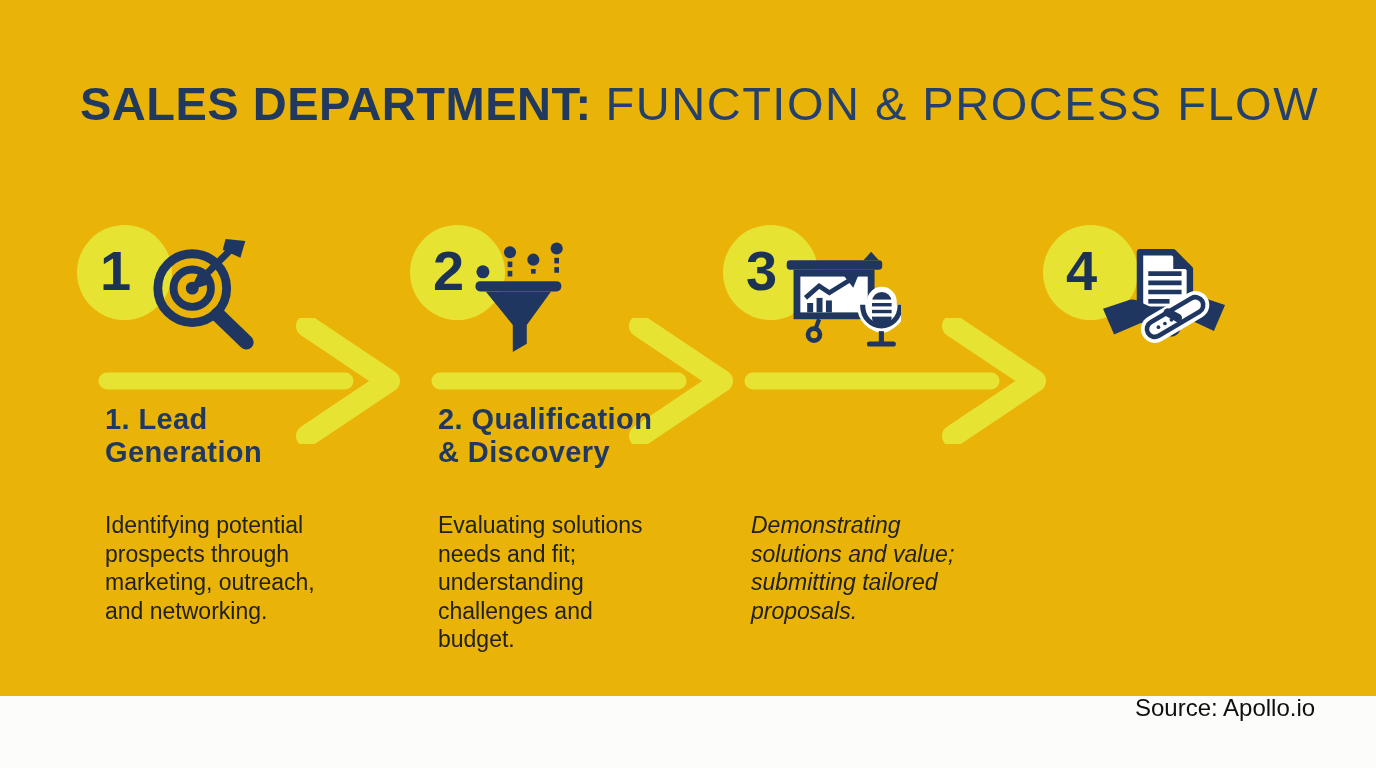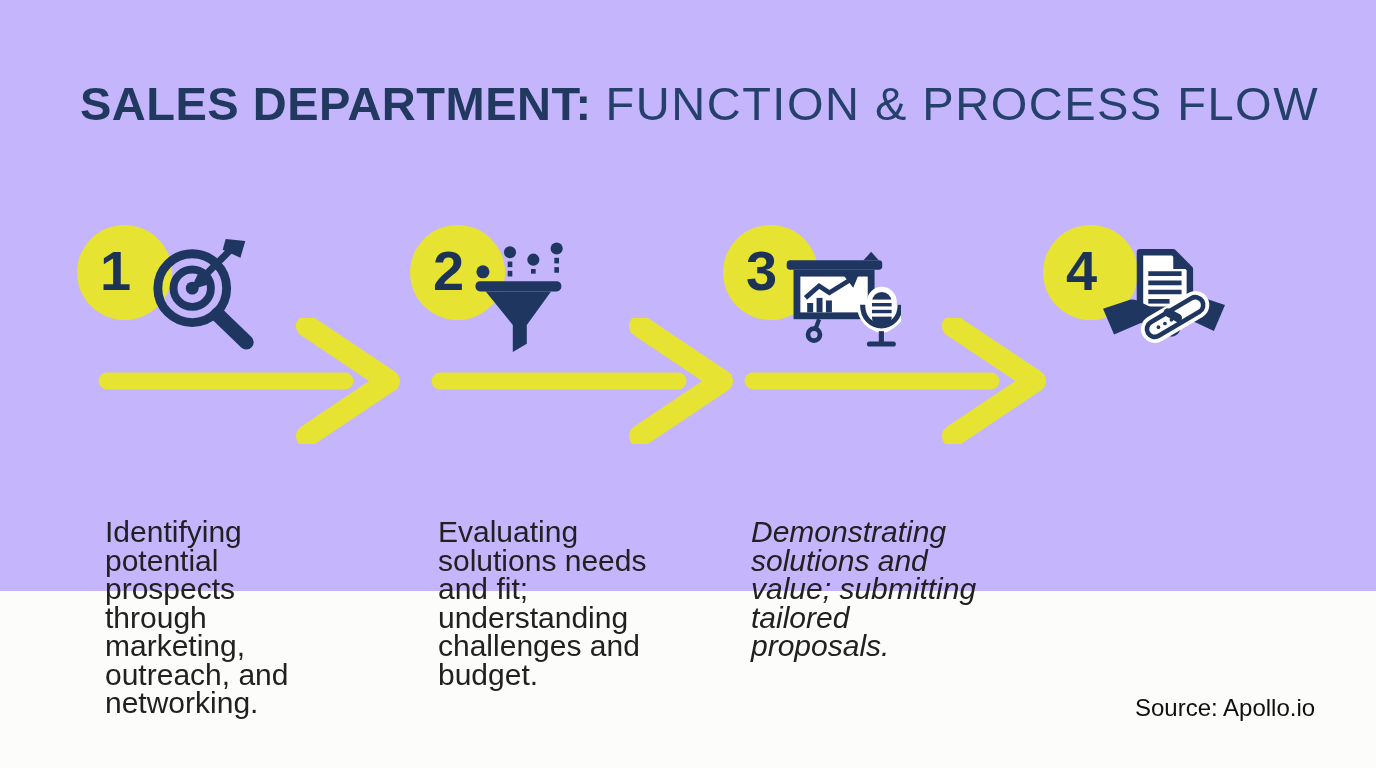--- a/index.html
+++ b/index.html
@@ -1,18 +1,18 @@
 <!DOCTYPE html>
 <html><head>
 <meta charset="utf-8">
 <style>
   * { margin: 0; padding: 0; box-sizing: border-box; }
   html, body { width: 1376px; height: 768px; }
   body { font-family: "Liberation Sans", sans-serif; background: #fcfcfb; overflow: hidden; }
-  .canvas { position: relative; width: 1376px; height: 591px; background: #c4b5fd; }
+  .canvas { position: relative; width: 1376px; height: 696px; background: #eab308; }
 
   .title { position: absolute; left: 80px; top: 80px; white-space: nowrap; line-height: 1; }
   .title-bold { font-size: 47px; font-weight: 700; color: #21395e; letter-spacing: 0.5px; }
   .title-light { font-size: 47px; font-weight: 400; color: #24406b; letter-spacing: 1.5px; margin-left: 14px; }
 
   .step { position: absolute; top: 225px; width: 330px; height: 430px; }
   .s1 { left: 75px; }
   .s2 { left: 408px; }
   .s3 { left: 721px; }
   .s4 { left: 1041px; }
@@ -25,21 +25,21 @@
   .icon { position: absolute; z-index: 2; }
   .icon-1 { left: 72px; top: 12px; width: 118px; height: 118px; }
   .icon-2 { left: 60px; top: 16px; width: 112px; height: 112px; }
   .icon-3 { left: 64px; top: 26px; width: 116px; height: 104px; }
   .icon-4 { left: 62px; top: 24px; width: 122px; height: 112px; }
 
   .arrow { position: absolute; left: 22px; top: 93px; z-index: 0; }
 
   .heading { position: absolute; left: 30px; top: 178px; font-size: 29px; font-weight: 700;
              color: #21395e; line-height: 33px; letter-spacing: 0.4px; white-space: nowrap; }
-  .desc { position: absolute; left: 30px; top: 293px; font-size: 30px; font-weight: 400;
+  .desc { position: absolute; left: 30px; top: 286px; font-size: 23px; font-weight: 400;
           color: #212121; line-height: 28.5px; }
   .s1 .desc { width: 237px; }
   .s2 .desc { width: 215px; }
   .s3 .desc { width: 237px; font-style: italic; }
   .s4 .desc { width: 242px; }
 
   .source { position: absolute; left: 1135px; top: 694px; font-size: 24px; color: #101010; }
 </style>
 </head>
 <body>
@@ -60,20 +60,24 @@
         <line x1="56" y1="42" x2="88" y2="10" stroke-width="7" stroke-linecap="round"></line>
         <polygon points="44,54 63,48 52,37" stroke="none"></polygon>
         <polygon points="80,2 100,4 95,21 77,13" stroke="none"></polygon>
         <line x1="72" y1="79" x2="101" y2="107" stroke-width="15" stroke-linecap="round"></line>
       </g>
     </svg>
     <svg class="arrow" width="310" height="126" viewBox="0 0 310 126">
       <line x1="10" y1="63" x2="248" y2="63" stroke="#e7e332" stroke-width="17" stroke-linecap="round"></line>
       <polyline points="210,8 292,63 210,118" fill="none" stroke="#e7e332" stroke-width="22" stroke-linecap="round" stroke-linejoin="round"></polyline>
     </svg>
+    <div class="heading">
+      <div>1. Lead</div>
+      <div>Generation</div>
+    </div>
     <p class="desc">Identifying potential prospects through marketing, outreach, and networking.</p>
   </div>
 
   <div class="step s2">
     <div class="badge">
       <span>2</span>
     </div>
     <svg class="icon icon-2" viewBox="0 0 120 120">
       <g fill="#1f3760">
         <circle cx="16" cy="33" r="7"></circle>
@@ -86,20 +90,24 @@
         <rect x="92.5" y="18" width="5" height="6"></rect>
         <rect x="92.5" y="28" width="5" height="6"></rect>
         <rect x="8" y="43" width="92" height="11" rx="5"></rect>
         <path d="M19,54 L89,54 L63,90 L63,110 L48,119 L48,90 Z"></path>
       </g>
     </svg>
     <svg class="arrow" width="310" height="126" viewBox="0 0 310 126">
       <line x1="10" y1="63" x2="248" y2="63" stroke="#e7e332" stroke-width="17" stroke-linecap="round"></line>
       <polyline points="210,8 292,63 210,118" fill="none" stroke="#e7e332" stroke-width="22" stroke-linecap="round" stroke-linejoin="round"></polyline>
     </svg>
+    <div class="heading">
+      <div>2. Qualification</div>
+      <div>&amp; Discovery</div>
+    </div>
     <p class="desc">Evaluating solutions needs and fit; understanding challenges and budget.</p>
   </div>
 
   <div class="step s3">
     <div class="badge">
       <span>3</span>
     </div>
     <svg class="icon icon-3" viewBox="0 0 136 120">
       <rect x="2" y="10" width="112" height="11" rx="4" fill="#1f3760"></rect>
       <polygon points="92,10 101,0 110,10" fill="#1f3760"></polygon>

